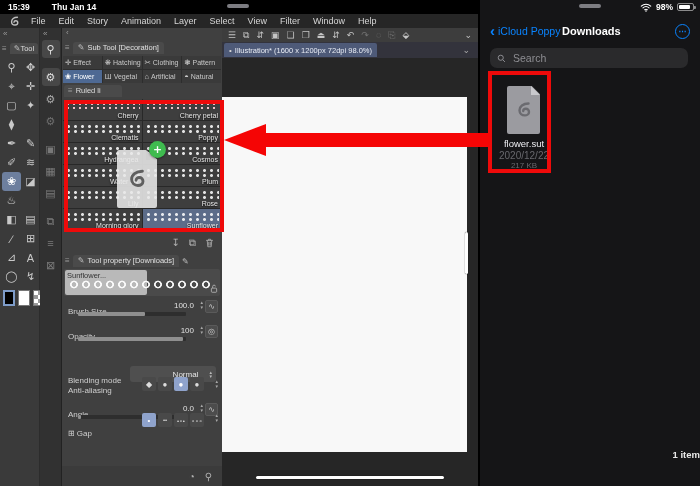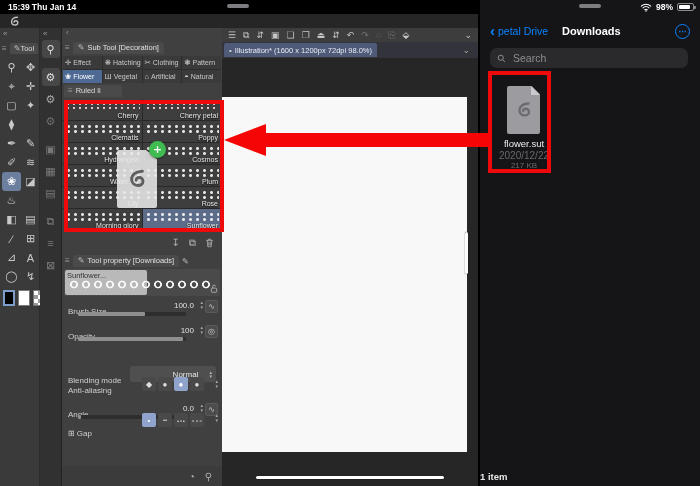--- a/index.html
+++ b/index.html
@@ -4,21 +4,21 @@
 <style>
   html,body{margin:0;padding:0;background:#000;}
   *{box-sizing:border-box;}
   #root{position:relative;width:700px;height:486px;background:#000;overflow:hidden;
         font-family:"Liberation Sans",sans-serif;color:#cfcfcf;-webkit-font-smoothing:antialiased;}
   .abs{position:absolute;}
   svg{display:block;}
 
   
   .status-bar{left:0;top:0;width:700px;height:14px;color:#fff;font-size:8.5px;font-weight:bold;}
-  .status-left{position:absolute;left:8px;top:2px;display:flex;gap:2px;text-align:right;}
+  .status-left{position:absolute;left:8px;top:2px;display:flex;gap:22px;text-align:right;}
   .status-right{position:absolute;right:6px;top:2px;display:flex;gap:4px;align-items:center;}
   .pill{position:absolute;top:4px;width:22px;height:4px;border-radius:2px;background:#7d7d82;}
   .battery{width:17px;height:8px;border:1px solid rgba(255,255,255,.5);border-radius:2px;position:relative;}
   .battery i{position:absolute;left:1px;top:1px;bottom:1px;width:11px;background:#fff;border-radius:1px;}
   .battery u{position:absolute;right:-3px;top:2px;width:2px;height:3px;background:rgba(255,255,255,.5);border-radius:0 1px 1px 0;}
 
   
   .menubar{left:0;top:14px;width:478px;height:14px;background:#262626;display:flex;align-items:center;}
   .menubar .logo{margin:0 10px 0 8px;}
   .menu-items{display:flex;gap:13px;font-size:9px;color:#d6d6d6;}
@@ -138,21 +138,21 @@
   .f-search input{background:transparent;border:none;outline:none;font-size:10.5px;color:#ddd;width:160px;
                   font-family:"Liberation Sans",sans-serif;}
   .f-search input::placeholder{color:#8e8e93;}
   .f-doc{position:absolute;left:27px;top:86px;width:33px;height:48px;background:#9b9ba0;border-radius:2px;
          clip-path:polygon(0 0,75% 0,100% 17%,100% 100%,0 100%);display:flex;align-items:center;justify-content:center;}
   .f-doc .fold{position:absolute;right:0;top:0;width:9px;height:9px;background:#c9c9cd;
                clip-path:polygon(0 0,100% 100%,0 100%);}
   .f-name{position:absolute;left:0px;top:138px;width:88px;text-align:center;font-size:9.5px;color:#ececf0;}
   .f-date{position:absolute;left:0px;top:150px;width:88px;text-align:center;font-size:10px;color:#68686d;}
   .f-size{position:absolute;left:0px;top:161px;width:88px;text-align:center;font-size:8px;color:#68686d;}
-  .f-footer{position:absolute;left:0;top:449px;width:220px;text-align:left;font-size:9.5px;font-weight:bold;color:#e8e8e8;margin-top:22px;}
+  .f-footer{position:absolute;left:0;top:449px;width:220px;text-align:right;font-size:9.5px;font-weight:bold;color:#e8e8e8;}
 
   
   .ghost{left:117px;top:150px;width:40px;height:58px;background:rgba(232,232,232,.88);border-radius:2px;
          clip-path:polygon(0 0,72% 0,100% 16%,100% 100%,0 100%);display:flex;align-items:center;justify-content:center;
          box-shadow:0 2px 5px rgba(0,0,0,.4);}
   .ghost .fold{position:absolute;right:0;top:0;width:11px;height:10px;background:#cfcfcf;clip-path:polygon(0 0,100% 100%,0 100%);}
   .green-plus{left:149px;top:141px;width:17px;height:17px;border-radius:50%;background:#3fbb4f;color:#fff;
               display:flex;align-items:center;justify-content:center;font-size:12px;font-weight:bold;box-shadow:0 1px 2px rgba(0,0,0,.4);}
   .redbox{border:4px solid #ee0a0a;}
   .red1{left:64px;top:100px;width:160px;height:132px;}
@@ -164,20 +164,32 @@
 </head>
 <body>
 
 <div id="root">
 
   <div class="abs menubar">
     <span class="logo">
       <svg width="13" height="13" viewBox="0 0 20 20">
           <path d="M14.5 3.5 C9 3.5 5.5 6.5 5.5 10.2 C5.5 13.4 8 15.4 10.8 15.4 C13.2 15.4 15 13.9 15 11.9 C15 10 13.6 8.8 11.9 8.8 C10.4 8.8 9.2 9.8 9.2 11.1" stroke="#bfbfbf" stroke-width="2.2" fill="none" stroke-linecap="round"></path>
         </svg>
+    </span>
+    <span class="menu-items">
+      <span>File</span>
+      <span>Edit</span>
+      <span>Story</span>
+      <span>Animation</span>
+      <span>Layer</span>
+      <span>Select</span>
+      <span>View</span>
+      <span>Filter</span>
+      <span>Window</span>
+      <span>Help</span>
     </span>
   </div>
 
   <div class="abs toolpal">
     <span class="abs chev" style="left:3px;top:2px">«</span>
     <div class="tp-head">
       <span class="chev">≡</span>
       <span class="tp-tab"><span class="pen-ico">✎</span><span>Tool</span></span>
     </div>
     <div class="tool-grid">
@@ -474,21 +486,21 @@
     </div>
     <div class="canvas-white"></div>
     <div class="vscroll"></div>
     <div class="hscroll"></div>
   </div>
 
   <div class="abs files">
     <div class="f-nav">
       <span class="f-back">
         <span class="bk">‹</span>
-        <span>petal Drive</span>
+        <span>iCloud Poppy</span>
       </span>
       <span class="f-title">Downloads</span>
       <span class="f-more">⋯</span>
     </div>
     <div class="f-search">
       <span>
         <svg width="9" height="9" viewBox="0 0 12 12">
             <circle cx="5" cy="5" r="3.4" fill="none" stroke="#8e8e93" stroke-width="1.3"></circle>
             <path d="M7.6 7.6 L10.6 10.6" stroke="#8e8e93" stroke-width="1.3"></path>
           </svg>

